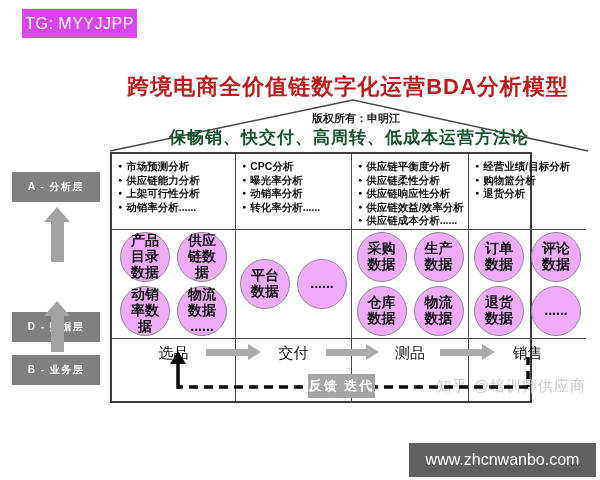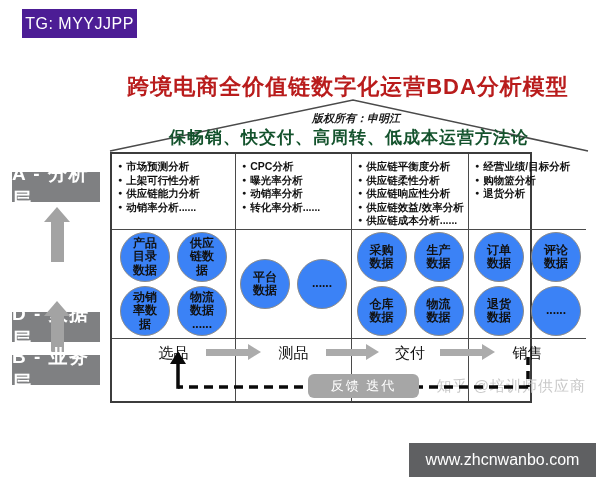--- a/index.html
+++ b/index.html
@@ -1,39 +1,39 @@
 <!DOCTYPE html>
 <html><head>
 <meta charset="utf-8">
 <style>
   html,body{margin:0;padding:0;background:#fff;}
   .canvas{position:relative;width:600px;height:480px;background:#ffffff;overflow:hidden;
           font-family:"Liberation Sans",sans-serif;}
 
   
-  .badge{position:absolute;left:22px;top:9px;width:115px;height:29px;background:#4c1d95;
+  .badge{position:absolute;left:22px;top:9px;width:115px;height:29px;background:#d946ef;
          color:#fff;font-size:16px;display:flex;align-items:center;justify-content:center;
          letter-spacing:0.5px;}
 
   
   .title{position:absolute;left:0;top:72px;width:600px;text-align:center;color:#b91c1c;
          font-size:22px;font-weight:bold;letter-spacing:1px;padding-left:48px;}
 
   
   .roof-svg{position:absolute;left:0;top:0;width:600px;height:480px;pointer-events:none;}
   .roof-copyright{position:absolute;left:256px;top:111px;width:200px;text-align:center;
                   font-size:11px;font-weight:bold;color:#1a1a1a;
-                  font-family:"Liberation Serif",serif;font-style:italic;}
+                  font-family:"Liberation Serif",serif;}
   .roof-slogan{position:absolute;left:110px;top:126px;width:478px;text-align:center;
                font-size:17px;font-weight:bold;color:#14532d;letter-spacing:1px;
                font-family:"Liberation Serif",serif;}
 
   
   .layer-box{position:absolute;left:12px;width:88px;height:30px;background:#7f8082;color:#fff;
-             font-size:19px;font-weight:bold;display:flex;align-items:center;justify-content:center;
+             font-size:10px;font-weight:bold;display:flex;align-items:center;justify-content:center;
              letter-spacing:1.5px;}
   .layer-analysis{top:172px;} .layer-data{top:266px;margin-top:46px;} .layer-business{top:355px;}
 
   .v-arrow{position:absolute;left:44px;width:26px;}
   .v-arrow .head{width:0;height:0;border-left:13px solid transparent;border-right:13px solid transparent;
                  border-bottom:15px solid #a3a3a3;}
   .v-arrow .shaft{width:13px;margin:0 auto;background:#a3a3a3;}
   .v-arrow-1{top:207px;} .v-arrow-1 .shaft{height:40px;}
   .v-arrow-2{top:301px;} .v-arrow-2 .shaft{height:36px;}
 
@@ -45,40 +45,40 @@
   .cell{box-sizing:border-box;}
   .cell.cr{border-right:1.3px solid #4a4a4a;}
   .cell.cb{border-bottom:1.3px solid #4a4a4a;}
 
   .cell ul{margin:5px 2px 0 4px;padding:0;list-style:none;}
   .cell ul li{font-size:10.5px;font-weight:bold;color:#111;line-height:13px;white-space:nowrap;}
   .cell ul li::before{content:"\25CF";font-size:7px;vertical-align:1.5px;margin:0 4px 0 2px;}
 
   .data-cell{display:flex;flex-wrap:wrap;justify-content:center;align-content:center;
              gap:4px 7px;padding:2px;}
-  .circle{width:48px;height:48px;border:1.5px solid #8b8b8b;border-radius:50%;background:#3b82f6;
+  .circle{width:48px;height:48px;border:1.5px solid #8b8b8b;border-radius:50%;background:#f0abfc;
           display:flex;align-items:center;justify-content:center;text-align:center;
-          font-size:12px;font-weight:bold;color:#111;line-height:1.12;white-space:pre-line;}
+          font-size:14px;font-weight:bold;color:#111;line-height:1.12;white-space:pre-line;}
 
   .biz-cell{display:flex;justify-content:center;padding-top:5px;
             font-size:15px;font-weight:normal;color:#111;}
 
   
   .h-arrow{position:absolute;top:344px;height:16px;}
   .h-arrow .shaft{position:absolute;left:0;top:4.5px;height:7px;width:calc(100% - 13px);background:#ababab;}
   .h-arrow .head{position:absolute;right:0;top:0;width:0;height:0;
                  border-top:8px solid transparent;border-bottom:8px solid transparent;
                  border-left:13px solid #ababab;}
   .h-arrow-1{left:206px;width:55px;} .h-arrow-2{left:326px;width:53px;} .h-arrow-3{left:440px;width:55px;}
 
   
   .feedback-svg{position:absolute;left:0;top:0;width:600px;height:480px;pointer-events:none;z-index:3;}
-  .feedback-box{position:absolute;left:308px;top:374px;width:111px;height:24px;background:#a6a6a6;
-                color:#fff;font-size:13px;font-weight:normal;display:flex;align-items:center;
-                justify-content:center;letter-spacing:2px;z-index:4;border-radius:6px;}
+  .feedback-box{position:absolute;left:308px;top:374px;width:67px;height:24px;background:#a6a6a6;
+                color:#fff;font-size:13px;font-weight:bold;display:flex;align-items:center;
+                justify-content:center;letter-spacing:2px;z-index:4;}
 
   .watermark{position:absolute;right:14px;top:377px;font-size:15px;color:#c9c9c9;
              letter-spacing:1px;z-index:2;}
 
   .footer-bar{position:absolute;left:409px;top:443px;width:187px;height:34px;background:#5f6062;
               color:#fff;font-size:16px;display:flex;align-items:center;justify-content:center;}
 </style>
 </head>
 <body>
 
@@ -104,22 +104,22 @@
       <div class="head"></div>
       <div class="shaft"></div>
     </div>
   <div class="layer-box layer-business">B - 业务层</div>
 
   <div class="model-table">
 
     <div class="cell cr cb">
       <ul>
         <li>市场预测分析</li>
+        <li>供应链能力分析</li>
         <li>上架可行性分析</li>
-        <li>供应链能力分析</li>
         <li>动销率分析......</li>
       </ul>
     </div>
     <div class="cell cr cb">
       <ul>
         <li>CPC分析</li>
         <li>曝光率分析</li>
         <li>动销率分析</li>
         <li>转化率分析......</li>
       </ul>
@@ -177,24 +177,24 @@
 数据</div>
       <div class="circle">退货
 数据</div>
       <div class="circle">......</div>
     </div>
 
     <div class="cell cr biz-cell">
       <span>选品</span>
     </div>
     <div class="cell cr biz-cell">
+      <span>交付</span>
+    </div>
+    <div class="cell cr biz-cell">
       <span>测品</span>
-    </div>
-    <div class="cell cr biz-cell">
-      <span>交付</span>
     </div>
     <div class="cell biz-cell">
       <span>销售</span>
     </div>
   </div>
 
   <div class="h-arrow h-arrow-1">
       <div class="shaft"></div>
       <div class="head"></div>
     </div>

